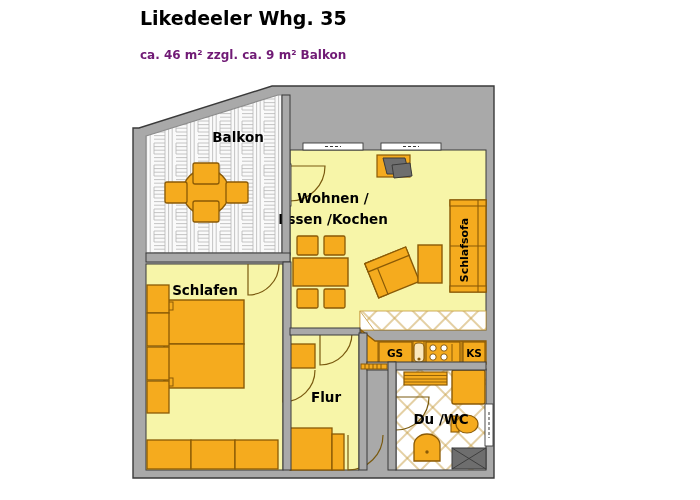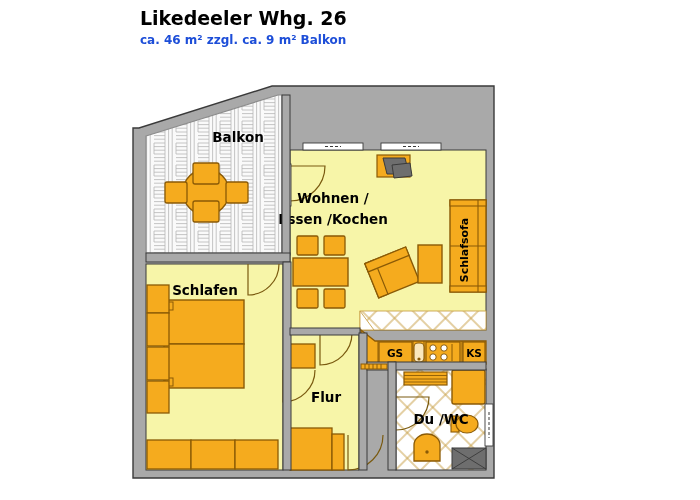--- a/index.html
+++ b/index.html
@@ -31,43 +31,43 @@
     font-size: 19px;
     letter-spacing: 0px;
     color: #000000;
     line-height: 1.15;
     white-space: nowrap;
   }
   #plan-subtitle {
     font-family: "DejaVu Sans", sans-serif;
     font-weight: bold;
     font-size: 12px;
-    color: #1d4ed8;
-    margin-top: 3px;
+    color: #701a75;
+    margin-top: 18px;
     white-space: nowrap;
   }
   #floorplan-svg {
     position: absolute;
     left: 0;
     top: 0;
   }
   .room-label {
     font-family: "DejaVu Sans", sans-serif;
     font-weight: bold;
     fill: #000000;
     paint-order: stroke;
   }
 </style>
 </head>
 <body>
 
 <div id="page">
 
   <div id="title-block">
-    <div id="plan-title">Likedeeler Whg. 26</div>
+    <div id="plan-title">Likedeeler Whg. 35</div>
     <div id="plan-subtitle">ca. 46 m² zzgl. ca. 9 m² Balkon</div>
   </div>
 
   <svg id="floorplan-svg" width="700" height="500" viewBox="0 0 700 500">
 
     <defs>
 
       <pattern id="parquet" width="22" height="22" patternUnits="userSpaceOnUse">
         <rect width="22" height="22" fill="#FAFAFA"></rect>
         <g stroke="#B6B6B6" stroke-width="0.8" fill="none">

